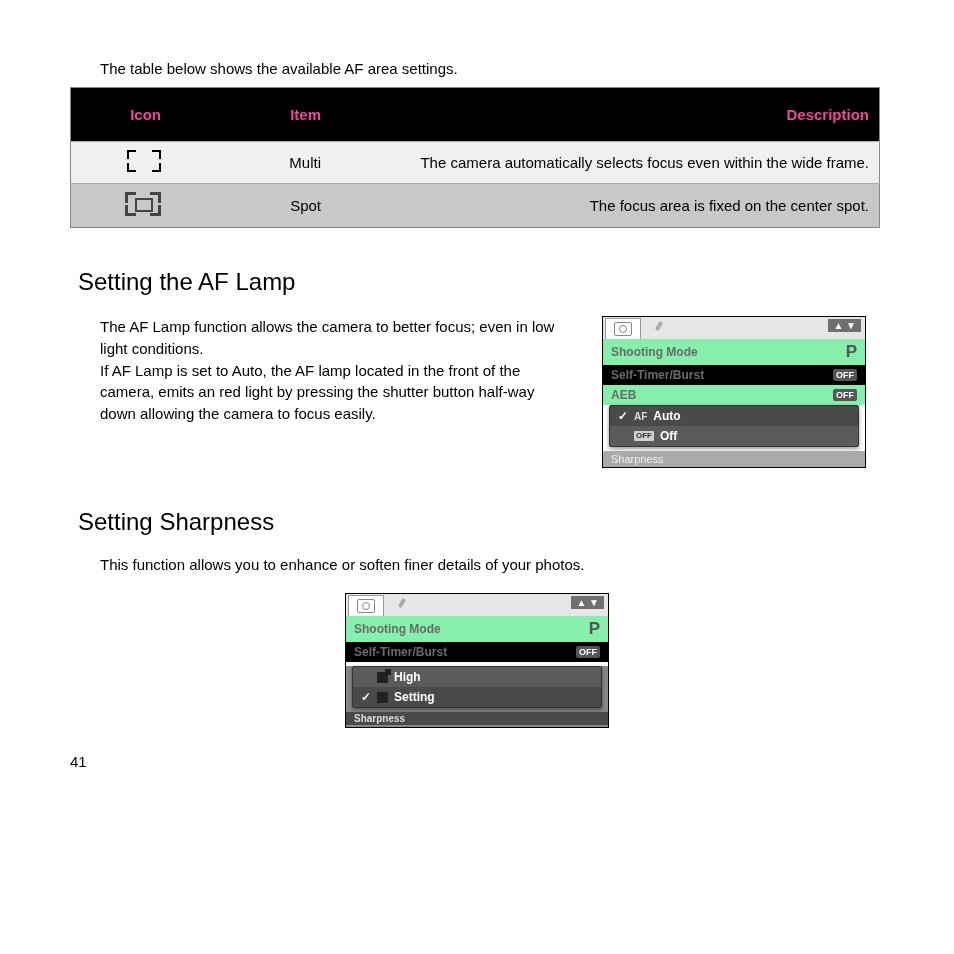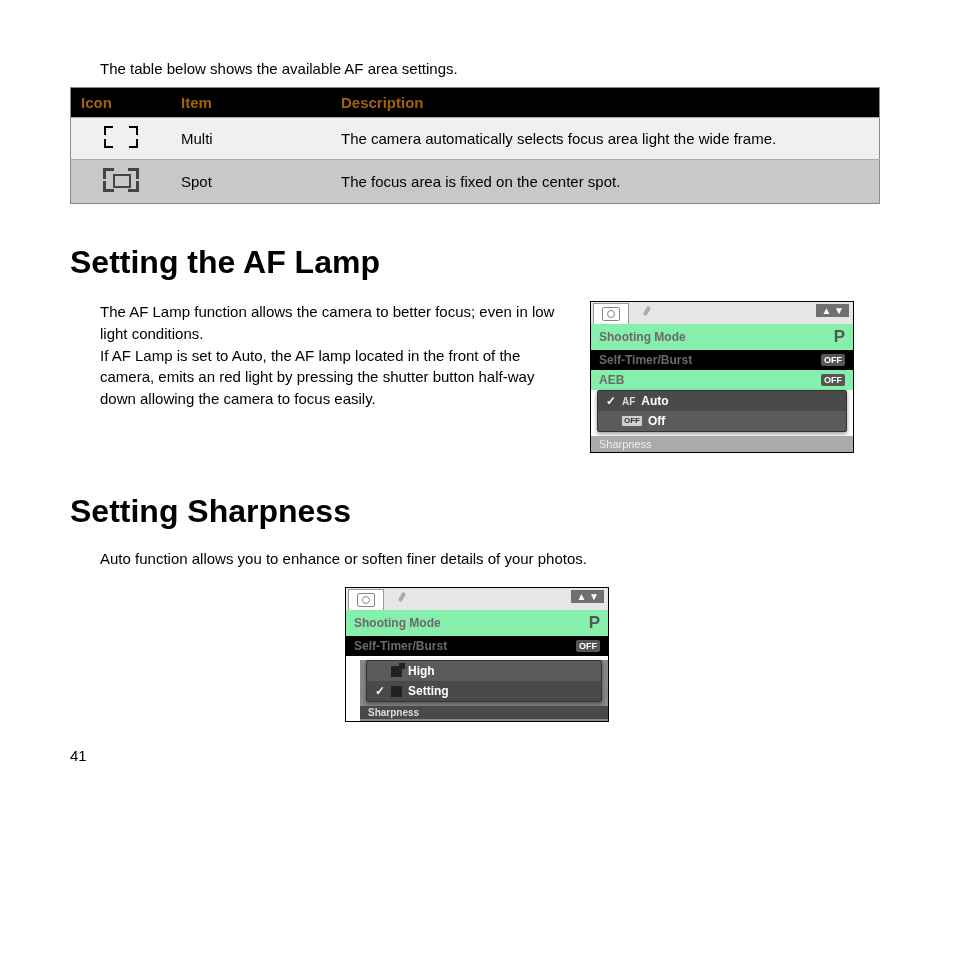--- a/index.html
+++ b/index.html
@@ -16,29 +16,30 @@
   .intro {
     margin: 0 0 10px 30px;
   }
   table.af-table {
     border-collapse: collapse;
     width: 810px;
     margin-left: 0;
   }
   table.af-table th {
     background: #000;
-    color: #a16207;
-    text-align: left;
-    padding: 6px 10px;
+    color: #ec4899;
+    text-align: right;
+    padding: 18px 10px;
     font-weight: bold;
     font-size: 15px;
   }
   table.af-table td {
     padding: 8px 10px;
     font-size: 15px;
+    text-align: right;
   }
   table.af-table tr.row1 td { background: #f0f0f0; }
   table.af-table tr.row2 td { background: #c8c8c8; }
   table.af-table { border: 1px solid #888; }
   table.af-table td { border-top: 1px solid #aaa; }
   .icon-cell { width: 80px; text-align:center; }
   .item-cell { width: 140px; }
     
   .multi-icon {
     display:inline-block; position:relative; width:34px; height:22px;
@@ -52,28 +53,28 @@
     display:inline-block; position:relative; width:36px; height:24px;
   }
   .spot-icon .scorner { position:absolute; width:8px; height:8px; border:3px solid #444;}
   .spot-icon .stl { top:0; left:0; border-right:none; border-bottom:none;}
   .spot-icon .str { top:0; right:0; border-left:none; border-bottom:none;}
   .spot-icon .sbl { bottom:0; left:0; border-right:none; border-top:none;}
   .spot-icon .sbr { bottom:0; right:0; border-left:none; border-top:none;}
   .spot-icon .center { position:absolute; top:6px; left:10px; width:14px; height:10px; border:2px solid #444; }
 
   h2.section {
-    font-size: 32px;
-    font-weight: bold;
-    margin: 40px 0 20px 0;
+    font-size: 24px;
+    font-weight: normal;
+    margin: 40px 0 20px 8px;
   }
   .lamp-block {
     display:flex;
     align-items:flex-start;
-    gap: 20px;
+    gap: 32px;
   }
   .lamp-text {
     margin-left: 30px;
     width: 470px;
     line-height: 1.45;
   }
   
   .lcd {
     width: 264px;
     border: 1px solid #000;
@@ -128,21 +129,21 @@
     color:#fff;
   }
   .popup .opt.sel { background:#4a4a4a; }
   .popup .check { width:10px; display:inline-block; }
   .badge-mini { background:#d0d0d0; color:#333; font-size:8px; padding:0 2px; border-radius:1px; font-weight:bold; display:inline-block; line-height:10px;}
   .af-icon-mini { font-size:10px; color:#ddd; }
 
   .sharp-intro { margin: 0 0 20px 30px; }
   .lcd-center { display:flex; justify-content:center; }
   .page-num { margin-top: 25px; font-size:15px;}
-  .sharp-popup-wrap { position:relative; background:#888; padding-bottom:2px;margin-left:14px;}
+  .sharp-popup-wrap { position:relative; background:#888; padding-bottom:2px;}
   .sharp-icon { display:inline-block; width:11px; height:11px; background:#222; position:relative; }
   .sharp-icon.h::after{ content:""; position:absolute; right:-3px; top:-3px; width:6px; height:6px; background:#222; }
   .sharp-icon.l { transform: skewX(-15deg); }
   .sharp-bottom-line { background:#4a4a4a; color:#ddd; font-size:10px; padding:1px 8px; font-weight:bold;}
   .cam-icon { display:inline-block; width:16px; height:12px; border:1px solid #888; border-radius:2px; position:relative;}
   .cam-icon::before{content:""; position:absolute; top:2px; left:4px; width:6px;height:6px;border:1px solid #888;border-radius:50%;}
   .wrench-icon{display:inline-block;width:14px;height:14px;position:relative;}
   .wrench-icon::before{content:"";position:absolute;left:2px;top:0;width:4px;height:10px;background:#aaa;border-radius:2px;transform:rotate(30deg);}
 </style>
 </head>
@@ -158,21 +159,21 @@
     <th>Description</th>
   </tr>
   <tr class="row1">
     <td class="icon-cell">
       <span class="multi-icon">
         <span class="corner tl"></span><span class="corner tr"></span>
         <span class="corner bl"></span><span class="corner br"></span>
       </span>
     </td>
     <td class="item-cell">Multi</td>
-    <td>The camera automatically selects focus area light the wide frame.</td>
+    <td>The camera automatically selects focus even within the wide frame.</td>
   </tr>
   <tr class="row2">
     <td class="icon-cell">
       <span class="spot-icon">
         <span class="scorner stl"></span><span class="scorner str"></span>
         <span class="scorner sbl"></span><span class="scorner sbr"></span>
         <span class="center"></span>
       </span>
     </td>
     <td class="item-cell">Spot</td>
@@ -219,21 +220,21 @@
         <span class="check"></span>
         <span class="badge-mini">OFF</span>
         <span>Off</span>
       </div>
     </div>
     <div class="bottom-cut">Sharpness</div>
   </div>
 </div>
 
 <h2 class="section">Setting Sharpness</h2>
-<p class="sharp-intro">Auto function allows you to enhance or soften finer details of your photos.</p>
+<p class="sharp-intro">This function allows you to enhance or soften finer details of your photos.</p>
 
 <div class="lcd-center">
   <div class="lcd">
     <div class="tabbar">
       <div class="tab active">
           <span class="cam-icon"></span>
         </div>
       <div class="tab">
           <span class="wrench-icon"></span>
         </div>

